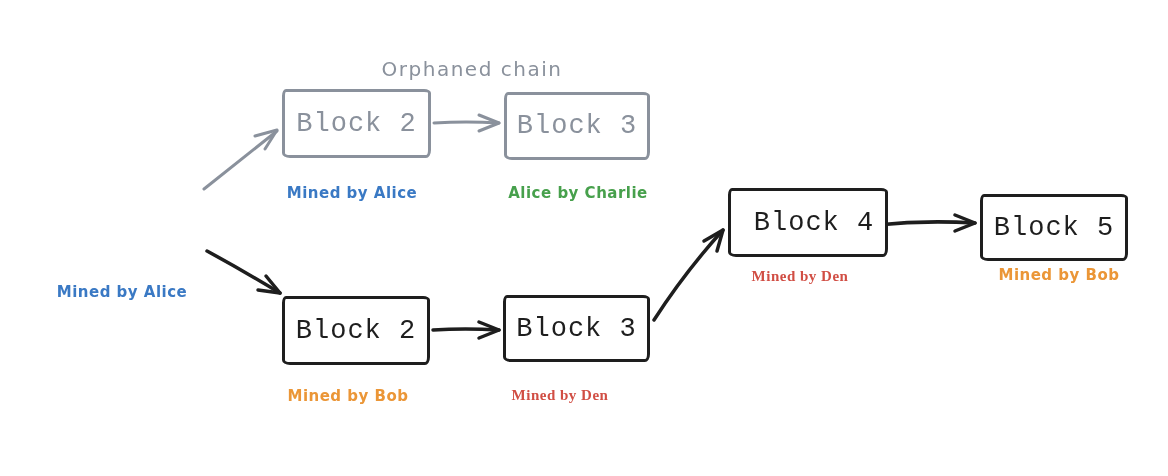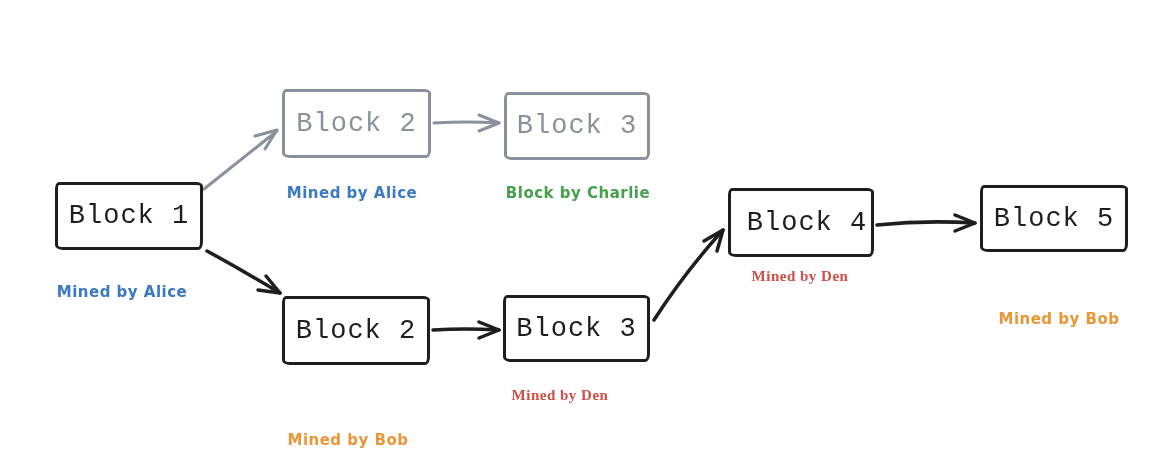--- a/index.html
+++ b/index.html
@@ -26,21 +26,21 @@
   }
   .block.ghost{border-color:var(--gray);}
   .block.ghost .block-label{color:var(--gray);}
   .lbl{
     position:absolute; transform:translateX(-50%);
     white-space:nowrap; font-size:15px; letter-spacing:.5px;
   }
   .miner{font-weight:bold;}
   .chain-title{color:var(--gray); font-weight:normal; letter-spacing:1.5px; font-size:20px;}
   .c-blue{color:var(--blue);} .c-green{color:var(--green);}
-  .c-orange{color:var(--orange);margin-top:44px;} .c-red{color:var(--red);font-family:Liberation Serif, serif;}
+  .c-orange{color:var(--orange);} .c-red{color:var(--red);font-family:Liberation Serif, serif;}
   svg .stroke-ink{stroke:var(--ink);} svg .stroke-gray{stroke:var(--gray);}
 </style>
 </head>
 <body>
 
 <div class="canvas">
 
   <svg class="arrow-layer" viewBox="0 0 1168 476" fill="none" stroke-linecap="round" stroke-linejoin="round">
     <g class="stroke-gray" stroke-width="3">
       <path d="M204 189 Q238 162 277 131"></path>
@@ -61,54 +61,52 @@
     <g class="stroke-ink" stroke-width="3.5">
       <path d="M654 320 Q685 272 723 230"></path>
       <polyline points="717,251 723,230 704,241"></polyline>
     </g>
     <g class="stroke-ink" stroke-width="3.5">
       <path d="M877 225 Q925 220 975 223"></path>
       <polyline points="955,231 975,223 955,215"></polyline>
     </g>
   </svg>
 
+  <div class="lbl chain-title" style="left:472px; top:57px;">Orphaned chain</div>
 
-  <div class="block" style="left:55px; top:182px; width:148px; height:68px;">
-    <span class="block-label">Block 1</span>
-  </div>
 
   <div class="block ghost" style="left:282px; top:89px; width:149px; height:69px;">
     <span class="block-label">Block 2</span>
   </div>
 
   <div class="block ghost" style="left:504px; top:92px; width:146px; height:68px;">
     <span class="block-label">Block 3</span>
   </div>
 
   <div class="block" style="left:282px; top:296px; width:148px; height:69px;">
     <span class="block-label">Block 2</span>
   </div>
 
   <div class="block" style="left:503px; top:295px; width:147px; height:67px;">
     <span class="block-label">Block 3</span>
   </div>
 
-  <div class="block" style="left:728px; top:188px; width:146px; height:69px;padding-left:12px;">
+  <div class="block" style="left:728px; top:188px; width:160px; height:69px;padding-left:12px;">
     <span class="block-label">Block 4</span>
   </div>
 
-  <div class="block" style="left:980px; top:185px; width:148px; height:67px;">
+  <div class="block" style="left:980px; top:194px; width:148px; height:67px;">
     <span class="block-label">Block 5</span>
   </div>
 
   <div class="lbl miner c-blue" style="left:122px; top:283px;">Mined by Alice</div>
 
   <div class="lbl miner c-blue" style="left:352px; top:184px;">Mined by Alice</div>
 
-  <div class="lbl miner c-green" style="left:578px; top:184px;">Block by Charlie</div>
+  <div class="lbl miner c-green" style="left:578px; top:184px;">Alice by Charlie</div>
 
   <div class="lbl miner c-orange" style="left:348px; top:387px;">Mined by Bob</div>
 
   <div class="lbl miner c-red" style="left:560px; top:387px;">Mined by Den</div>
 
   <div class="lbl miner c-red" style="left:800px; top:268px;">Mined by Den</div>
 
   <div class="lbl miner c-orange" style="left:1059px; top:266px;">Mined by Bob</div>
 
 </div>

